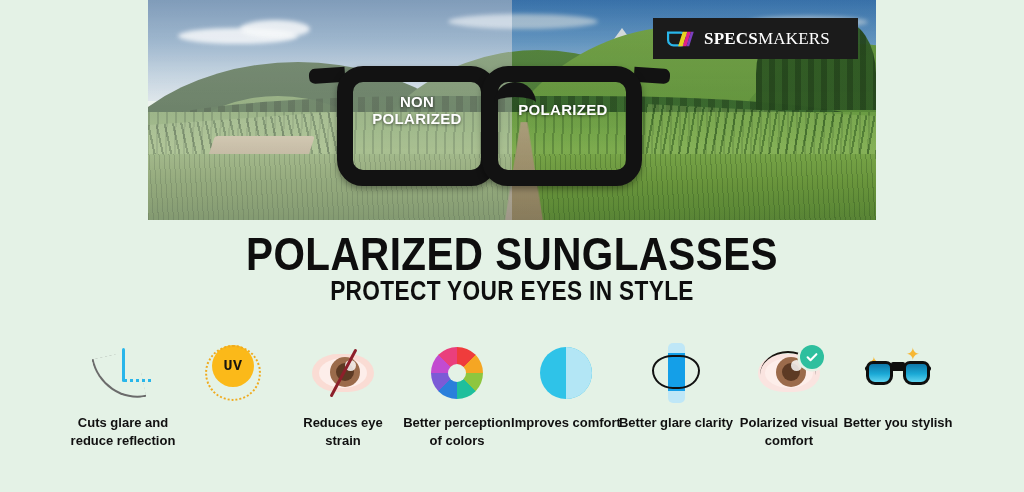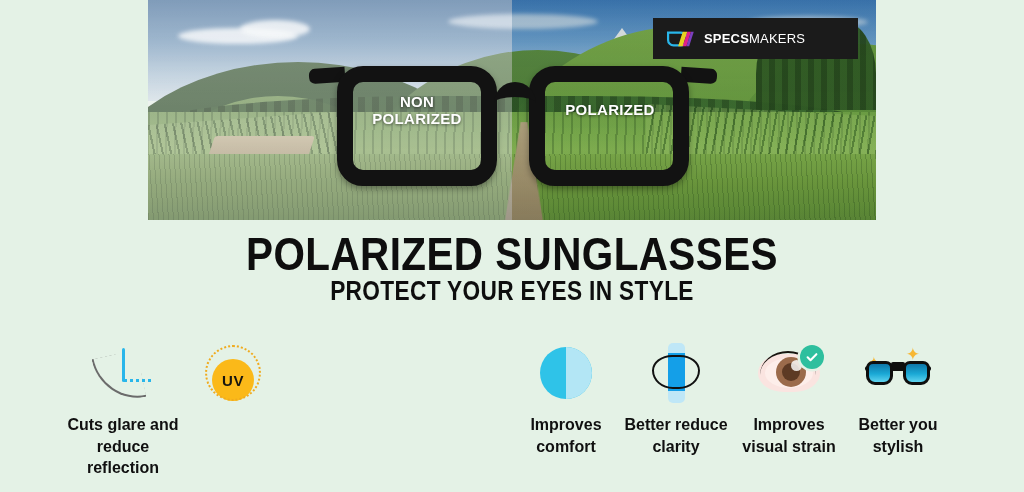--- a/index.html
+++ b/index.html
@@ -57,21 +57,21 @@
     background:linear-gradient(180deg,#b8a884 0%,#a3936f 60%,#8d7f5f 100%);
     transform:perspective(90px) rotateX(8deg);
     clip-path:polygon(40% 0%,60% 0%,100% 100%,0% 100%);}
   .glareoverlay{position:absolute;left:0;top:0;width:50%;height:100%;
     background:linear-gradient(180deg,rgba(255,255,255,.26),rgba(255,255,255,.18));
     backdrop-filter:saturate(.6);}
   .darkoverlay{position:absolute;left:50%;top:0;width:50%;height:100%;
     background:linear-gradient(180deg,rgba(10,30,5,.12),rgba(10,30,5,.05));}
 
   
-  .glasses{position:absolute;left:189px;top:58px;width:352px;height:165px;}
+  .glasses{position:absolute;left:189px;top:58px;width:305px;height:165px;}
   .lens{position:absolute;top:8px;width:160px;height:120px;
         border:16px solid #121212;border-radius:26px;box-sizing:border-box;
         background:transparent;box-shadow:0 3px 6px rgba(0,0,0,.35);}
   .lens.left{left:0;}
   .lens.right{right:0;}
   .bridge{position:absolute;left:157px;top:24px;width:42px;height:16px;
      border-top:15px solid #121212;border-radius:22px 22px 0 0;}
   .temple-l{position:absolute;left:-28px;top:10px;width:36px;height:15px;
      background:#121212;border-radius:6px 0 0 6px;transform:rotate(-4deg);}
   .temple-r{position:absolute;right:-28px;top:10px;width:36px;height:15px;
@@ -79,51 +79,51 @@
   .lens-label{position:absolute;color:#fff;font-weight:700;font-size:15px;
      letter-spacing:.3px;text-align:center;line-height:1.12;
      text-shadow:0 1px 3px rgba(0,0,0,.55);}
   .lbl-non{left:20px;top:36px;width:120px;}
   .lbl-pol{right:14px;top:44px;width:130px;}
 
   
   .logo{position:absolute;left:505px;top:18px;width:205px;height:41px;
         background:#1b1b1b;display:flex;align-items:center;padding-left:12px;box-sizing:border-box;}
   .logo-mark{width:30px;height:22px;margin-right:9px;flex:0 0 auto;}
-  .logo-txt{font-size:13px;letter-spacing:.2px;white-space:nowrap;}
+  .logo-txt{font-size:17px;letter-spacing:.2px;white-space:nowrap;font-family:Liberation Serif, serif;}
   .logo-txt .b{color:#fff;font-weight:700;}
   .logo-txt .l{color:#fff;font-weight:400;}
 
   
   .title{position:absolute;left:0;top:226px;width:1024px;text-align:center;
     font-size:47px;font-weight:700;color:#0e0e0e;letter-spacing:.5px;
     transform:scaleX(.86);transform-origin:center;font-family:"Liberation Sans", sans-serif;}
   .subtitle{position:absolute;left:0;top:276px;width:1024px;text-align:center;
     font-size:27px;font-weight:700;color:#0e0e0e;letter-spacing:.4px;
     transform:scaleX(.84);transform-origin:center;}
   .benefits{position:absolute;left:0;top:313px;width:1024px;text-align:center;
     font-size:15px;font-weight:700;color:#121212;}
 
   
   .row{position:absolute;left:0;top:342px;width:1024px;height:150px;}
   .item{position:absolute;top:0;width:128px;text-align:center;}
   .icon-box{height:62px;display:flex;align-items:center;justify-content:center;margin-bottom:10px;}
-  .cap{font-size:16px;font-weight:700;color:#101010;line-height:1.35;padding:0 6px;}
+  .cap{font-size:13px;font-weight:700;color:#101010;line-height:1.35;padding:0 6px;}
 
   
   .gl{position:relative;width:58px;height:58px;}
   .gl .vline{position:absolute;left:28px;top:4px;width:3px;height:34px;background:#29b6ea;border-radius:2px;}
   .gl .hline{position:absolute;left:30px;top:35px;width:30px;height:3px;
     background:repeating-linear-gradient(90deg,#29b6ea 0 3px,transparent 3px 6px);}
   .gl .arc{position:absolute;left:2px;top:10px;width:44px;height:46px;
     border-left:2.5px solid #6b6b6b;border-bottom:2.5px solid #6b6b6b;
     border-radius:0 0 0 100%;transform:rotate(-12deg);}
 
   
-  .uv{position:relative;width:56px;height:56px;display:flex;align-items:flex-end;justify-content:center;}
+  .uv{position:relative;width:56px;height:56px;display:flex;align-items:flex-start;justify-content:center;font-family:Liberation Mono, monospace;}
   .uv .ring{position:absolute;inset:0;border-radius:50%;
     border:2px dotted #f0ab1e;}
   .uv .disc{width:42px;height:42px;border-radius:50%;background:#fbb919;
     display:flex;align-items:center;justify-content:center;
     font-size:15px;font-weight:700;color:#17150f;letter-spacing:.5px;}
 
   
   .eye{position:relative;width:62px;height:46px;}
   .eye .sclera{position:absolute;left:0;top:4px;width:62px;height:38px;
     background:#fadcd4;border-radius:50% 50% 50% 50%/60% 60% 60% 60%;}
@@ -260,57 +260,76 @@
 
     <div class="item" style="left:169px">
       <div class="icon-box">
         <div class="uv">
           <div class="ring"></div>
           <div class="disc">UV</div>
         </div>
       </div>
     </div>
 
-
+    <div class="item" style="left:279px">
+      <div class="icon-box">
+        <div class="eye">
+          <div class="sclera"></div>
+          <div class="sclera2"></div>
+          <div class="iris"></div>
+          <div class="pupil"></div>
+          <div class="hl"></div>
+          <div class="slash"></div>
+        </div>
+      </div>
+      <div class="cap">Reduces eye strain</div>
+    </div>
+
+    <div class="item" style="left:393px">
+      <div class="icon-box">
+        <div class="wheel"></div>
+      </div>
+      <div class="cap">Better perception of colors</div>
+    </div>
 
     <div class="item" style="left:502px">
       <div class="icon-box">
         <div class="contrast"></div>
       </div>
       <div class="cap">Improves comfort</div>
     </div>
 
     <div class="item" style="left:612px">
       <div class="icon-box">
         <div class="clarity">
           <div class="bar-pale"></div>
           <div class="bar-blue"></div>
           <div class="outline"></div>
         </div>
       </div>
-      <div class="cap">Better reduce clarity</div>
+      <div class="cap">Better glare clarity</div>
     </div>
 
     <div class="item" style="left:725px">
       <div class="icon-box">
         <div class="eye">
           <div class="sclera" style="background:#fae4e0"></div>
           <div class="sclera2"></div>
           <div class="iris"></div>
           <div class="pupil"></div>
           <div class="hl"></div>
           <div class="lid"></div>
           <div class="badge">
             <svg viewBox="0 0 16 16">
               <path d="M3 8.4 L6.3 11.6 L13 4.8" fill="none" stroke="#ffffff" stroke-width="2.4" stroke-linecap="round" stroke-linejoin="round"></path>
             </svg>
           </div>
         </div>
       </div>
-      <div class="cap">Improves visual strain</div>
+      <div class="cap">Polarized visual comfort</div>
     </div>
 
     <div class="item" style="left:834px">
       <div class="icon-box">
         <div class="sun">
           <div class="spark sp1">✦</div>
           <div class="spark sp2">✦</div>
           <div class="frame">
             <div class="stop"></div>
             <div class="slens l"></div>

